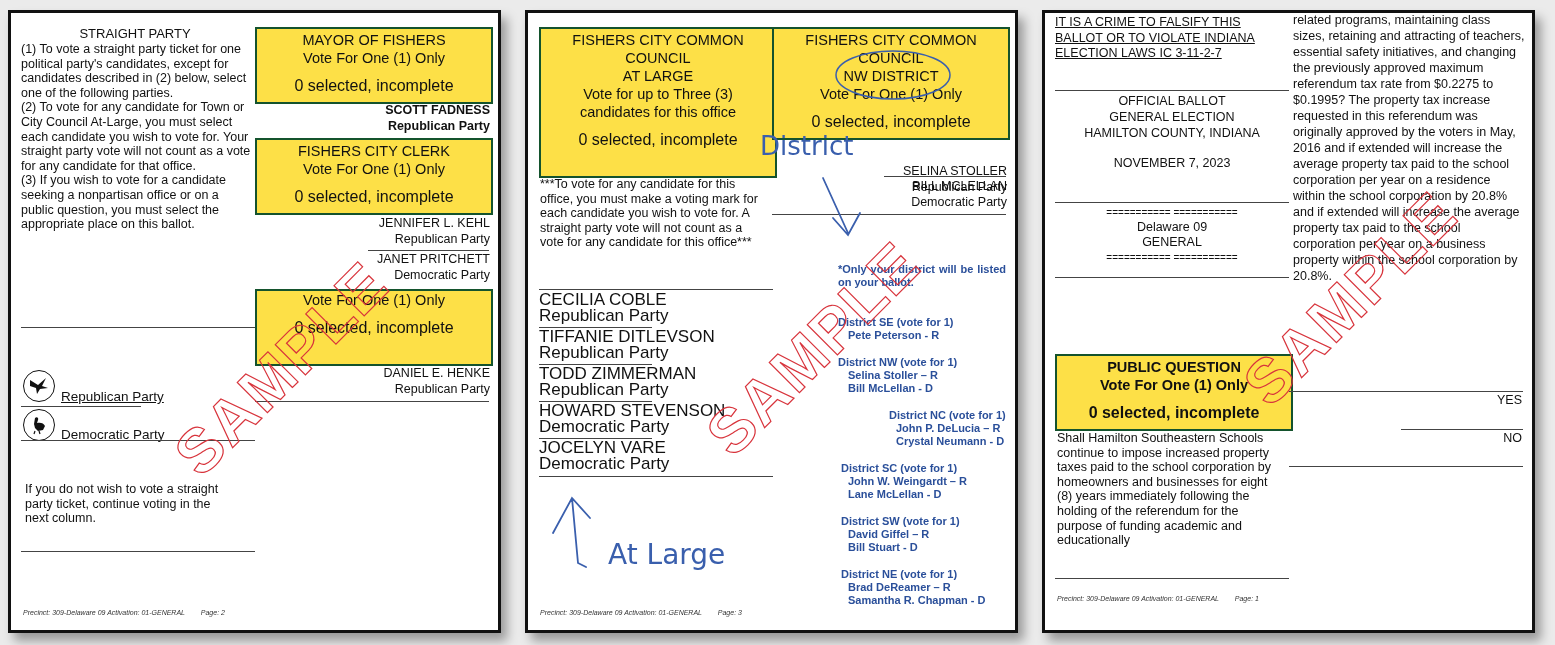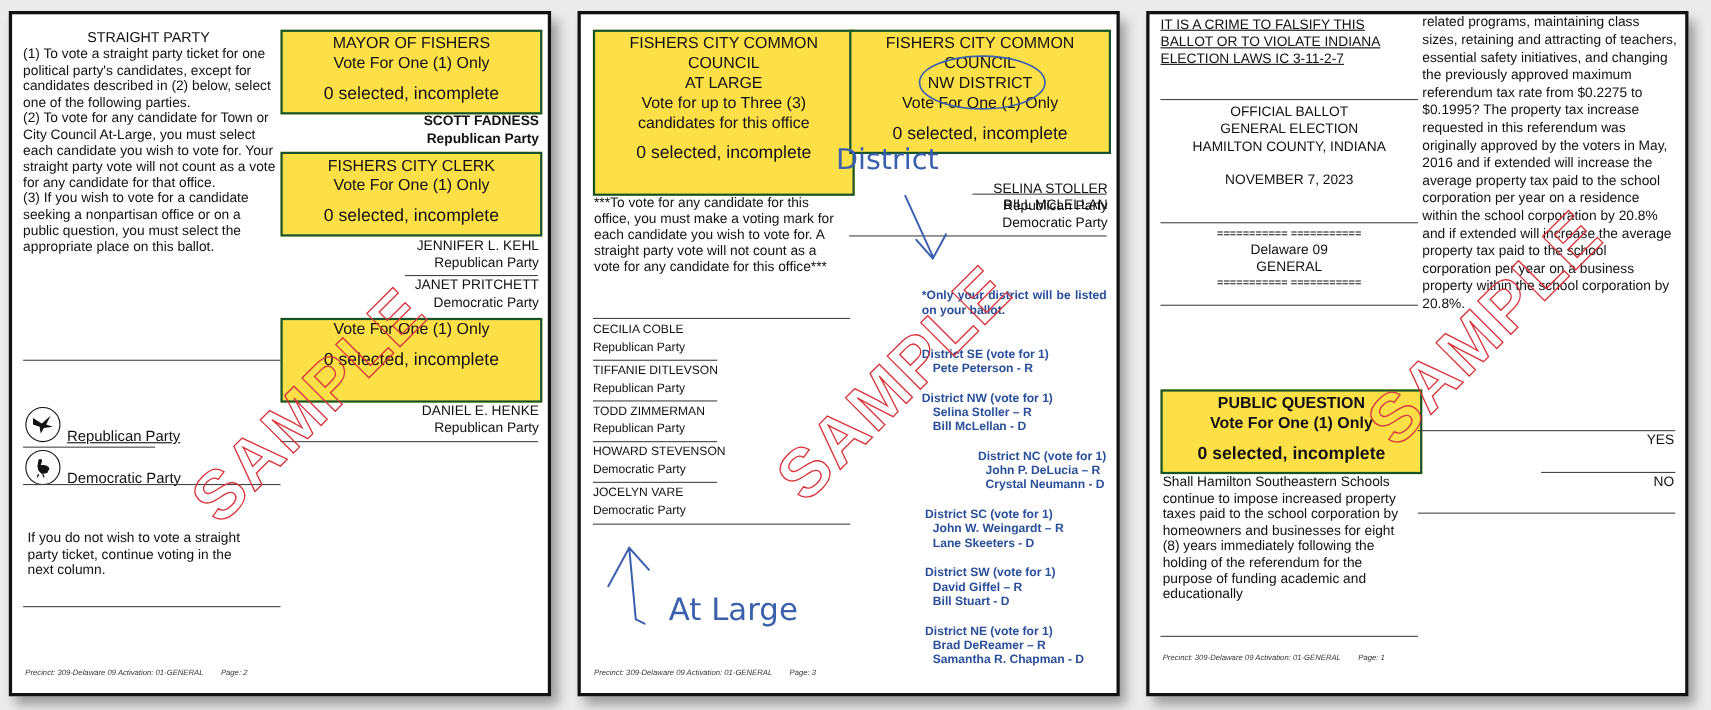--- a/index.html
+++ b/index.html
@@ -15,21 +15,21 @@
     overflow:hidden;
   }
   .abs { position:absolute; }
   .hdr-box {
     position:absolute; background:#fde047; border:2px solid #14532d;
     text-align:center; font-size:14.5px; line-height:18px;
   }
   .hdr-box .status { font-size:16px; margin-top:10px; }
   .hline { position:absolute; height:1px; background:#444; }
   .cand { position:absolute; text-align:right; font-size:12.5px; line-height:16px; }
-  .cand-l { position:absolute; text-align:left; font-size:11px; line-height:16px; }
+  .cand-l { position:absolute; text-align:left; font-size:17px; line-height:16px; }
   .txt { font-size:12.5px; line-height:14.6px; }
   .footer {
     position:absolute; font-size:7px; font-style:italic; color:#333; white-space:nowrap;
   }
   .watermark {
     position:absolute; font-size:62px; font-weight:bold;
     color:transparent; -webkit-text-stroke:1.2px #d8343c;
     transform:rotate(-45deg); transform-origin:center; letter-spacing:2px;
     pointer-events:none; white-space:nowrap;
   }
@@ -203,21 +203,21 @@
       <div style="padding-left:10px;">Bill McLellan - D</div>
     </div>
     <div style="margin-bottom:14px; padding-left:3px;margin-left:48px;">
       <div>District NC (vote for 1)</div>
       <div style="padding-left:7px;">John P. DeLucia – R</div>
       <div style="padding-left:7px;">Crystal Neumann - D</div>
     </div>
     <div style="margin-bottom:14px; padding-left:3px;">
       <div>District SC (vote for 1)</div>
       <div style="padding-left:7px;">John W. Weingardt – R</div>
-      <div style="padding-left:7px;">Lane Skeeters - D</div>
+      <div style="padding-left:7px;">Lane McLellan - D</div>
     </div>
     <div style="margin-bottom:14px; padding-left:3px;">
       <div>District SW (vote for 1)</div>
       <div style="padding-left:7px;">David Giffel – R</div>
       <div style="padding-left:7px;">Bill Stuart - D</div>
     </div>
     <div style="padding-left:3px;">
       <div>District NE (vote for 1)</div>
       <div style="padding-left:7px;">Brad DeReamer – R</div>
       <div style="padding-left:7px;">Samantha R. Chapman - D</div>

